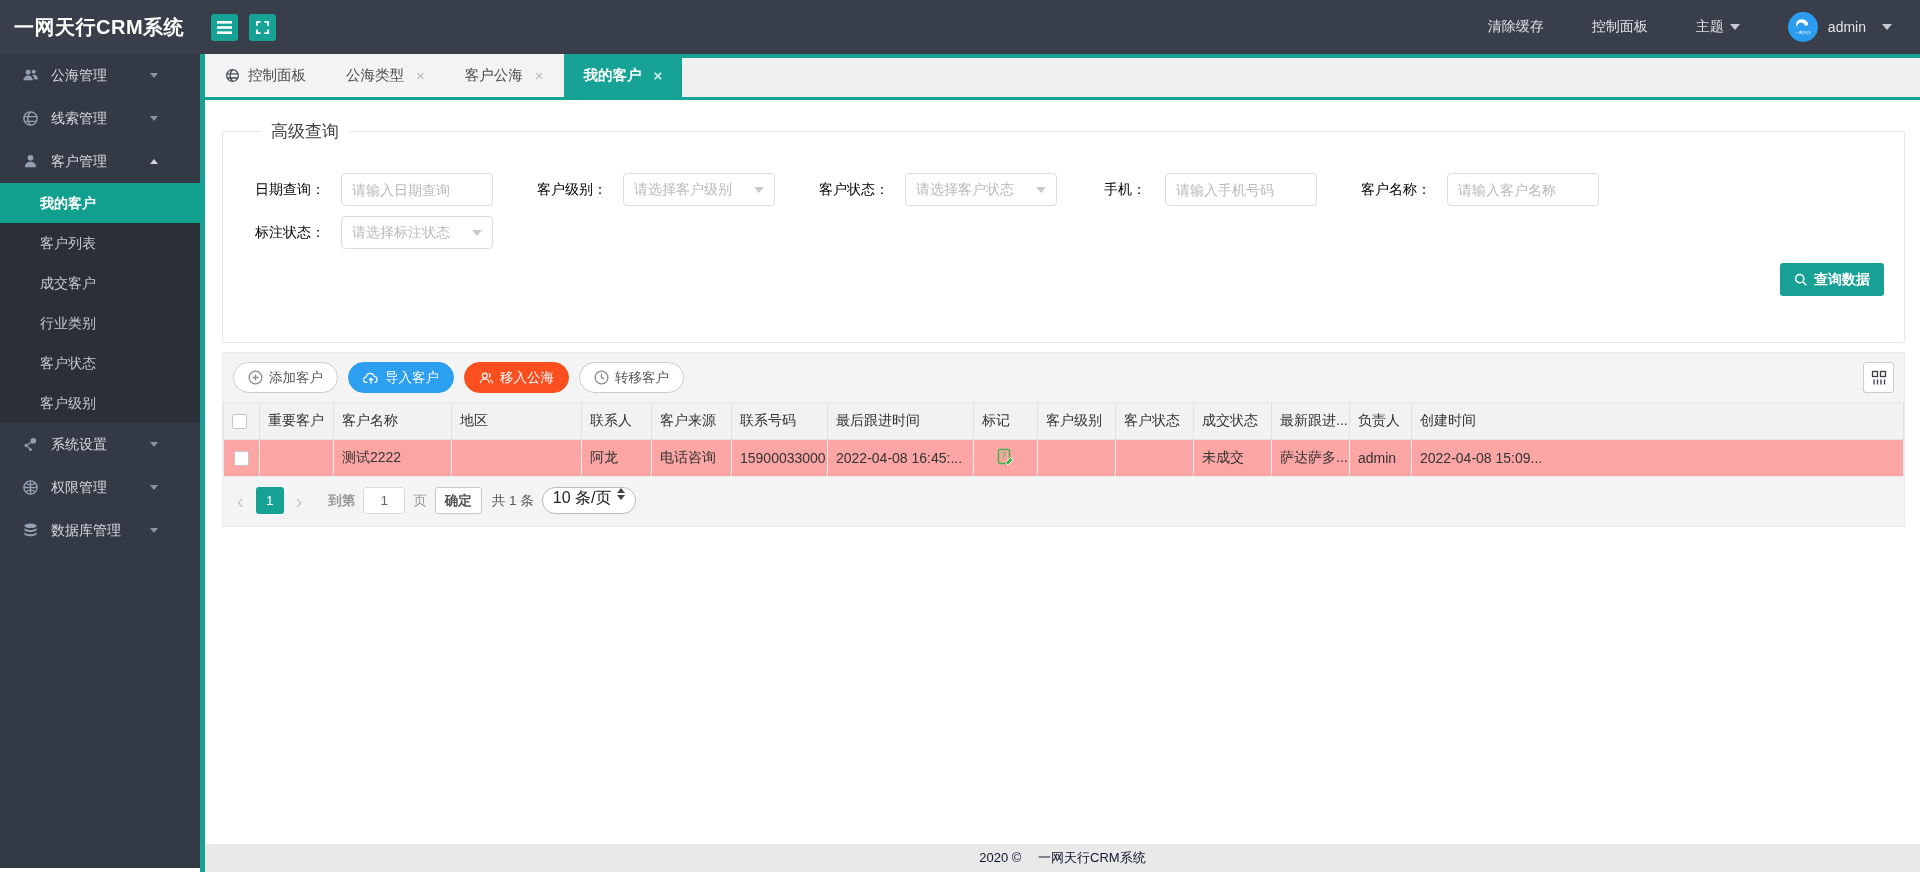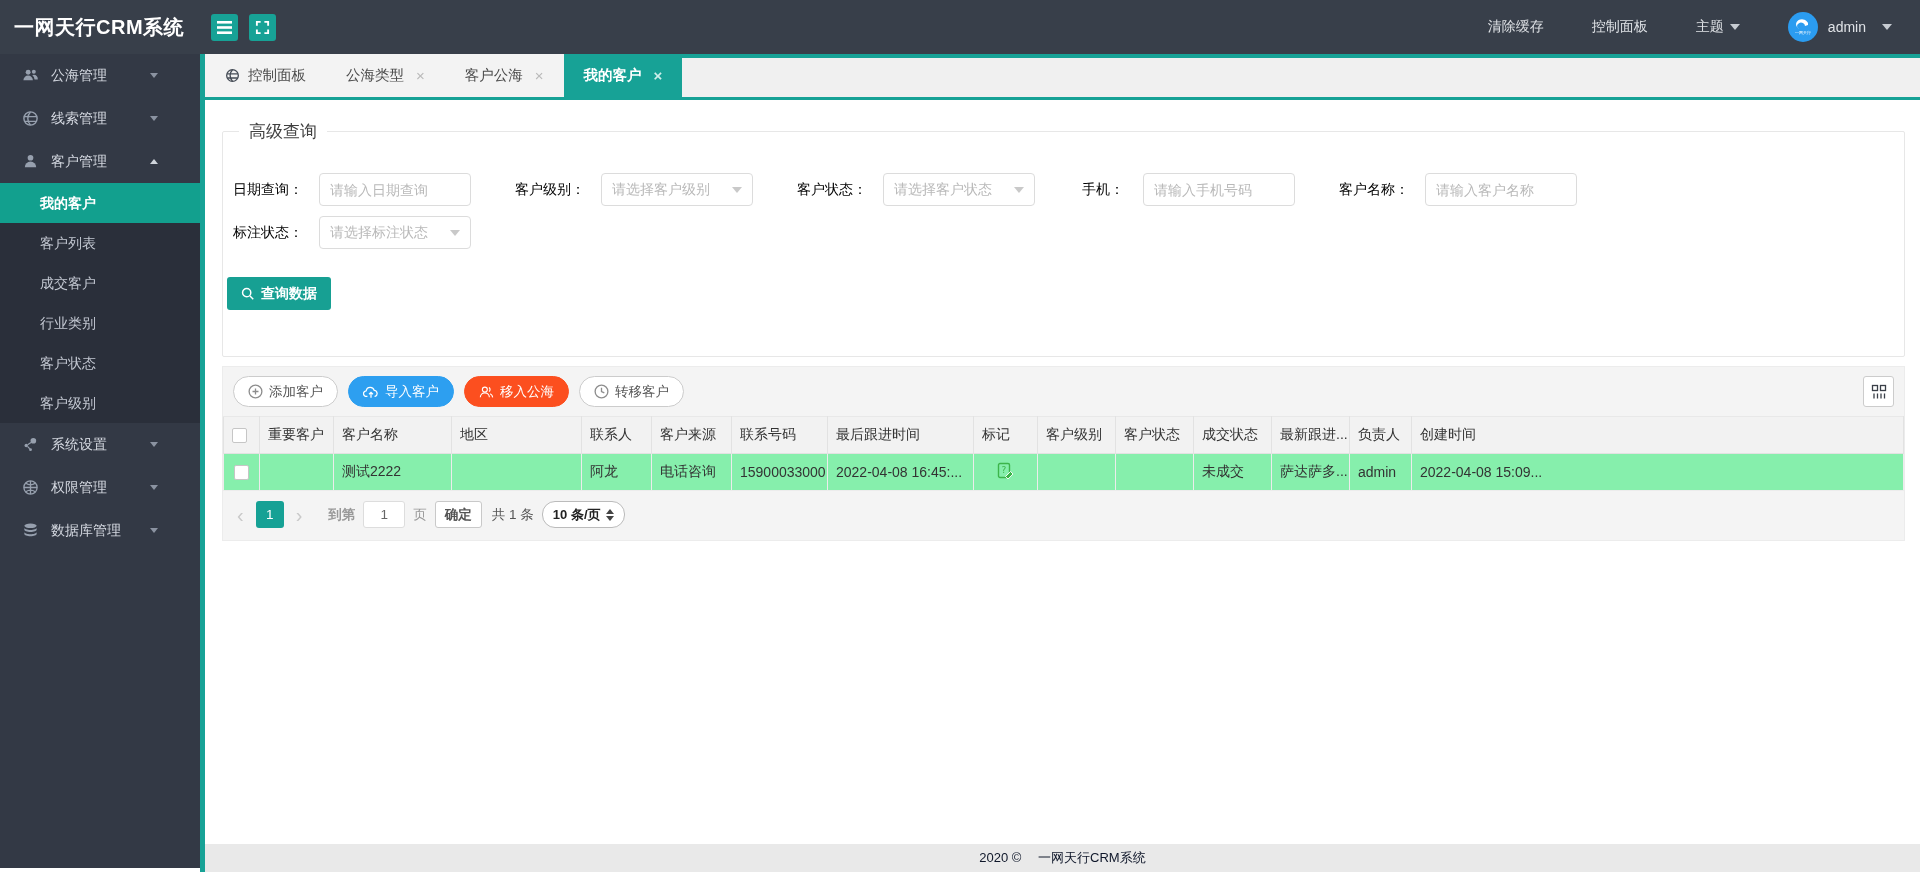--- a/index.html
+++ b/index.html
@@ -37,63 +37,63 @@
   .tabbar { height:46px; display:flex; align-items:stretch; background:#f0f0f0; border-bottom:3px solid #17a296; }
   .tab { display:flex; align-items:center; padding:0 20px; background:#f3f3f3; color:#4a4a4a; font-size:14.5px; cursor:pointer; white-space:nowrap; }
   .tab .tico { margin-right:8px; color:#454c56; display:flex; }
   .tab .x { margin-left:12px; color:#b9b9b9; font-size:15px; line-height:1; cursor:pointer; }
   .tab.active { background:#17a296; color:#fff; font-weight:bold; }
   .tab.active .x { color:#cdeeea; }
   .tab-filler { flex:1; border-top:4px solid #17a296; background:#f0f0f0; }
 
   
   .content { flex:1; padding:20px 15px 0 17px; overflow:hidden; }
-  fieldset.search-panel { border:1px solid #e7e7e7; border-radius:2px; padding:20px 20px 46px 4px; }
+  fieldset.search-panel { border:1px solid #e7e7e7; border-radius:2px; padding:20px 20px 46px 26px; }
   fieldset.search-panel legend { font-size:17px; color:#3f3f3f; padding:0 10px; margin-left:12px; }
   .f-row { display:flex; align-items:center; margin-top:10px; }
   .f-group { display:flex; align-items:center; margin-right:38px; }
   .f-group label { width:82px; text-align:center; color:#000000; margin-right:10px; white-space:nowrap; }
   .f-group label.short { width:60px; }
   .inp, .sel { width:152px; height:33px; border:1px solid #dcdcdc; border-radius:4px; background:#fff; padding:0 10px; font-size:14px; color:#333; font-family:inherit; }
   .inp::placeholder { color:#b9b9b9; }
   .sel { display:flex; align-items:center; justify-content:space-between; cursor:pointer; }
   .sel .ph { color:#b9b9b9; }
   .sel .sel-caret { width:0; height:0; border-left:5px solid transparent; border-right:5px solid transparent; border-top:6px solid #c9c9c9; }
-  .submit-row { display:flex; justify-content:flex-start; margin-top:28px; }
+  .submit-row { display:flex; justify-content:flex-end; margin-top:14px; }
   .btn-query { background:#17a093; color:#fff; border:none; border-radius:3px; height:33px; padding:0 14px; font-size:14px; font-weight:bold; display:flex; align-items:center; gap:6px; cursor:pointer; font-family:inherit; }
 
   
   .grid-panel { margin-top:9px; background:#f4f4f4; border:1px solid #ececec; }
   .grid-toolbar { display:flex; align-items:center; padding:9px 10px; }
   .pill { height:31px; border-radius:16px; display:flex; align-items:center; gap:6px; padding:0 14px; font-size:13.5px; margin-right:10px; cursor:pointer; border:1px solid #ccc; background:#fff; color:#555; font-family:inherit; }
   .pill .bico { display:flex; color:#8d8d8d; }
   .pill.blue { background:#2d9ff0; border-color:#2d9ff0; color:#fff; }
   .pill.blue .bico { color:#fff; }
   .pill.red { background:#fc4f1f; border-color:#fc4f1f; color:#fff; }
   .pill.red .bico { color:#fff; }
   .col-btn { margin-left:auto; width:31px; height:31px; border:1px solid #ccc; border-radius:3px; background:#fff; display:flex; align-items:center; justify-content:center; cursor:pointer; color:#3a3f48; }
 
   
   table.grid { width:100%; border-collapse:collapse; background:#fff; table-layout:fixed; }
   table.grid th { background:#f2f2f2; height:37px; font-weight:normal; color:#333; text-align:left; padding:0 8px; border:1px solid #e2e2e2; border-top:1px solid #e8e8e8; font-size:14px; white-space:nowrap; overflow:hidden; }
-  table.grid td { height:37px; padding:0 8px; border:1px solid #ececec; color:#333; font-size:14px; white-space:nowrap; overflow:hidden; background:#86efac; }
+  table.grid td { height:37px; padding:0 8px; border:1px solid #ececec; color:#333; font-size:14px; white-space:nowrap; overflow:hidden; background:#fca5a5; }
   .c0{width:36px; text-align:center;} .c1{width:74px;} .c2{width:118px;} .c3{width:130px;}
   .c4{width:70px;} .c5{width:80px;} .c6{width:96px;} .c7{width:146px;} .c8{width:64px; text-align:center;}
   .c9{width:78px;} .c10{width:78px;} .c11{width:78px;} .c12{width:78px;} .c13{width:62px;}
   .chk { width:15px; height:15px; border:1px solid #c6c6c6; border-radius:2px; background:#fff; display:inline-block; vertical-align:middle; cursor:pointer; }
   td.mark-cell { text-align:center; }
 
   
   .pager { display:flex; align-items:center; padding:10px 10px 12px 10px; gap:8px; color:#999; font-size:13.5px; }
   .pg-arrow { color:#c9c9c9; font-size:20px; line-height:1; padding:0 4px; cursor:pointer; }
   .pg-num { min-width:28px; height:27px; background:#16a195; color:#fff; border-radius:3px; display:flex; align-items:center; justify-content:center; font-size:13.5px; cursor:pointer; }
   .pg-goto-input { width:42px; height:27px; border:1px solid #ddd; border-radius:3px; text-align:center; font-size:13.5px; color:#666; font-family:inherit; background:#fff; }
   .pg-confirm { height:27px; border:1px solid #c9c9c9; border-radius:3px; background:#fff; padding:0 9px; font-size:13.5px; font-weight:bold; color:#555; cursor:pointer; font-family:inherit; }
   .pg-total { color:#555; margin-left:2px; }
-  .pg-size { height:27px; border:1px solid #bbb; border-radius:13px; background:#fff; display:flex; align-items:center; gap:5px; padding:0 10px; color:#222; font-size:13px; cursor:pointer;font-weight:bold; }
+  .pg-size { height:27px; border:1px solid #bbb; border-radius:13px; background:#fff; display:flex; gap:5px; padding:0 10px; color:#222; font-size:16px; cursor:pointer; }
   .updown { display:flex; flex-direction:column; gap:2px; }
   .updown i { display:block; width:0; height:0; border-left:4px solid transparent; border-right:4px solid transparent; }
   .updown .u { border-bottom:5px solid #444; }
   .updown .d { border-top:5px solid #444; }
 
   
   .footer { height:28px; background:#e9e9e9; display:flex; align-items:center; justify-content:center; color:#0f172a; font-size:13px; }
 </style>
 </head>
 <body>

